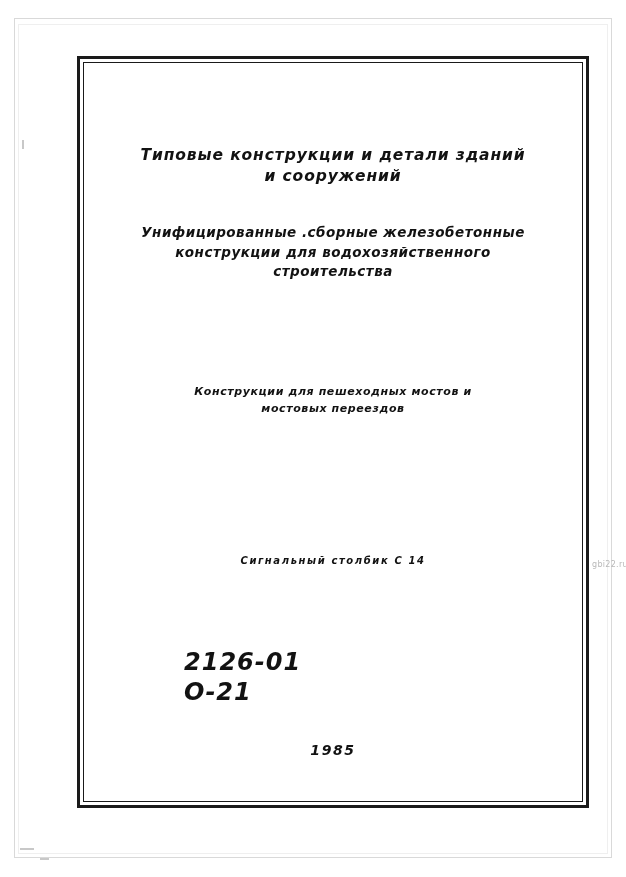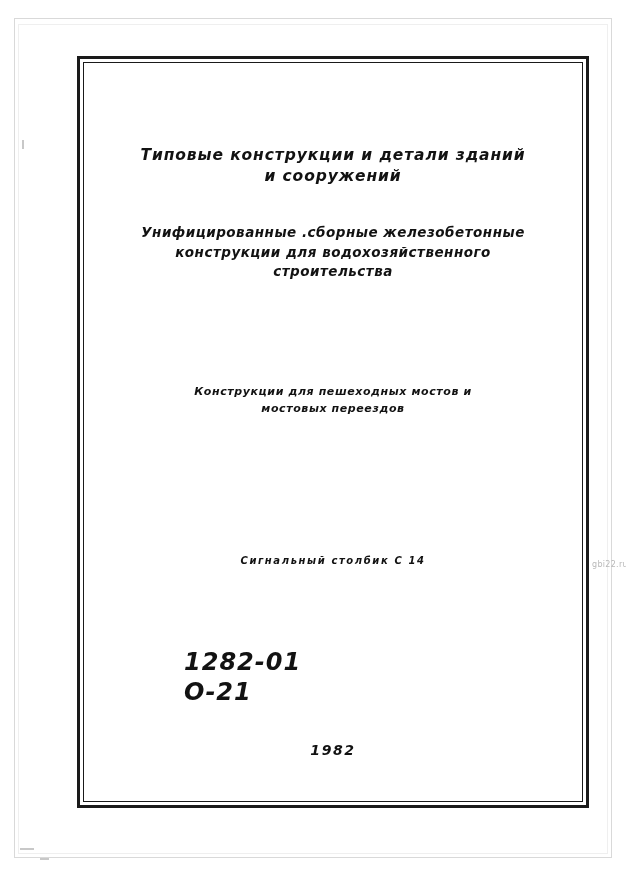--- a/index.html
+++ b/index.html
@@ -149,23 +149,23 @@
       <div class="t block title-main">Типовые конструкции и детали зданий
 и сооружений</div>
 
 
       <div class="t block section">Конструкции для пешеходных мостов и
 мостовых переездов</div>
 
 
       <div class="t block item">Сигнальный столбик  С 14</div>
 
-      <div class="t code">1282-01
+      <div class="t code">2126-01
 О-21</div>
 
-      <div class="t block year">1982</div>
+      <div class="t block year">1985</div>
 
     </div>
   </div>
 
   <div class="watermark">gbi22.ru</div>
 
 </div>
 
 </body></html>

